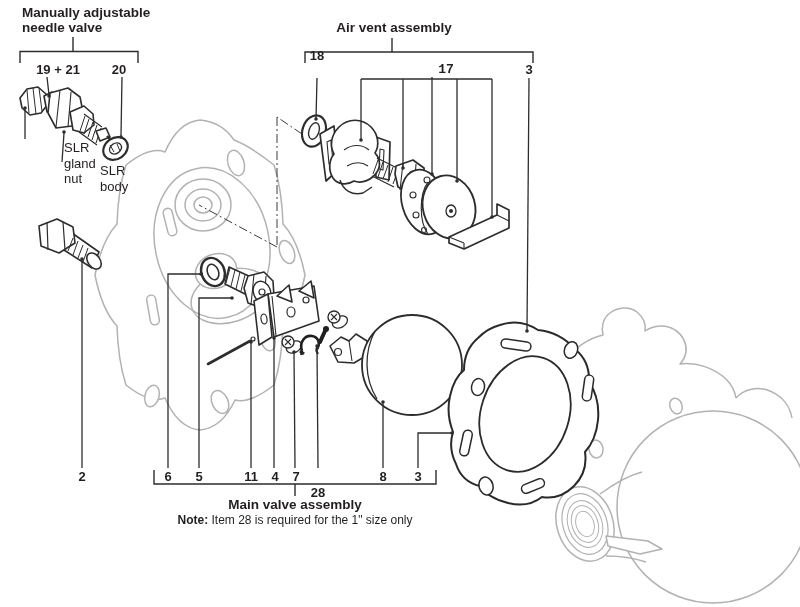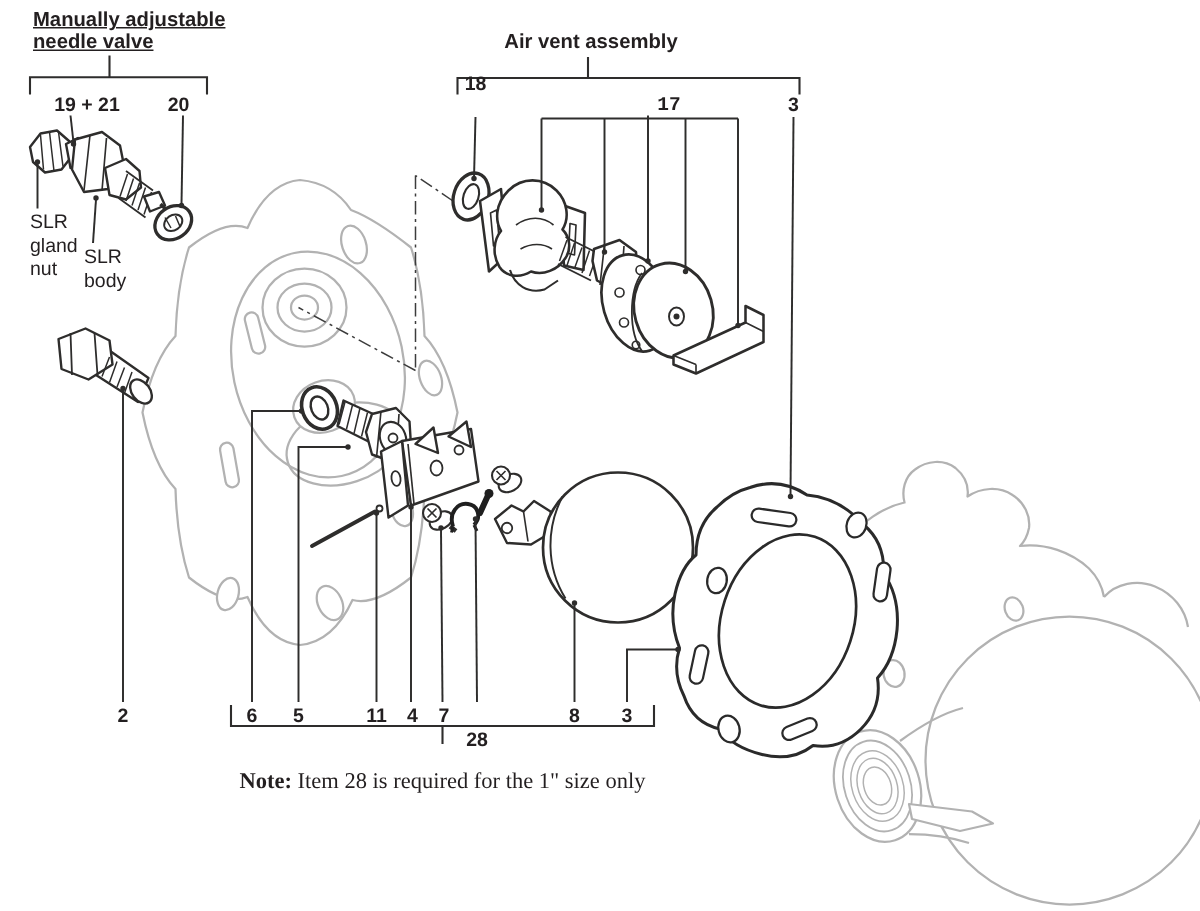--- a/index.html
+++ b/index.html
@@ -2,23 +2,23 @@
 <html><head>
 <meta charset="utf-8">
 <style>
   html,body{margin:0;padding:0;background:#ffffff;}
   #stage{position:relative;width:800px;height:607px;background:#ffffff;overflow:hidden;
          font-family:"Liberation Sans",sans-serif;}
   #art{position:absolute;left:0;top:0;}
   .label{position:absolute;color:#231f20;}
   .title{font-weight:bold;font-size:13.5px;line-height:15px;white-space:pre-line;}
   .num{font-weight:bold;font-size:13px;white-space:nowrap;transform:translateX(-50%);}
-  .small{font-size:13px;line-height:15.5px;white-space:pre-line;}
+  .small{font-size:13px;line-height:15.5px;white-space:pre-line;margin-left:44px;}
   .ctr{transform:translateX(-50%);text-align:center;white-space:nowrap;}
-  .notewrap{font-size:15px;font-family:Liberation Serif, serif;}
+  .notewrap{font-size:12px;}
   .notewrap b{font-weight:bold;}
 </style>
 </head>
 <body>
 
 <div id="stage">
 
 <svg id="art" width="800" height="607" viewBox="0 0 800 607">
 
   <g fill="#ffffff" stroke="#b2b2b2" stroke-width="1.5" stroke-linejoin="round">
@@ -262,21 +262,21 @@
         <circle cx="232" cy="298" r="1.8"></circle>
     <circle cx="251" cy="342" r="1.8"></circle>
         <circle cx="274" cy="338" r="1.8"></circle>
     <circle cx="294" cy="352" r="1.8"></circle>
         <circle cx="317" cy="346" r="1.8"></circle>
     <circle cx="383" cy="402" r="1.8"></circle>
         <circle cx="452" cy="433" r="1.8"></circle>
   </g>
 </svg>
 
-<div class="label title" style="left:22px;top:5px;text-decoration:underline;">Manually adjustable
+<div class="label title" style="left:22px;top:5px;">Manually adjustable
 needle valve</div>
 <div class="label title ctr" style="left:394px;top:20px;">Air vent assembly</div>
 
 <div class="label num" style="left:58px;top:62px;">19 + 21</div>
 <div class="label num" style="left:119px;top:62px;">20</div>
 <div class="label num" style="left:317px;top:48px;">18</div>
 <div class="label num" style="left:446px;top:62px;font-family:Liberation Mono, monospace;">17</div>
 <div class="label num" style="left:529px;top:62px;">3</div>
 
 <div class="label small" style="left:20px;top:140px;">SLR
@@ -288,18 +288,19 @@
 <div class="label num" style="left:82px;top:469px;">2</div>
 <div class="label num" style="left:168px;top:469px;">6</div>
 <div class="label num" style="left:199px;top:469px;">5</div>
 <div class="label num" style="left:251px;top:469px;">11</div>
 <div class="label num" style="left:275px;top:469px;">4</div>
 <div class="label num" style="left:296px;top:469px;">7</div>
 <div class="label num" style="left:318px;top:469px;margin-top:16px;">28</div>
 <div class="label num" style="left:383px;top:469px;">8</div>
 <div class="label num" style="left:418px;top:469px;">3</div>
 
+<div class="label title ctr" style="left:295px;top:497px;">Main valve assembly</div>
 <div class="label ctr notewrap" style="left:295px;top:513px;">
   <b>Note:</b>
   <span>Item 28 is required for the 1" size only</span>
 </div>
 
 </div>
 
 </body></html>

